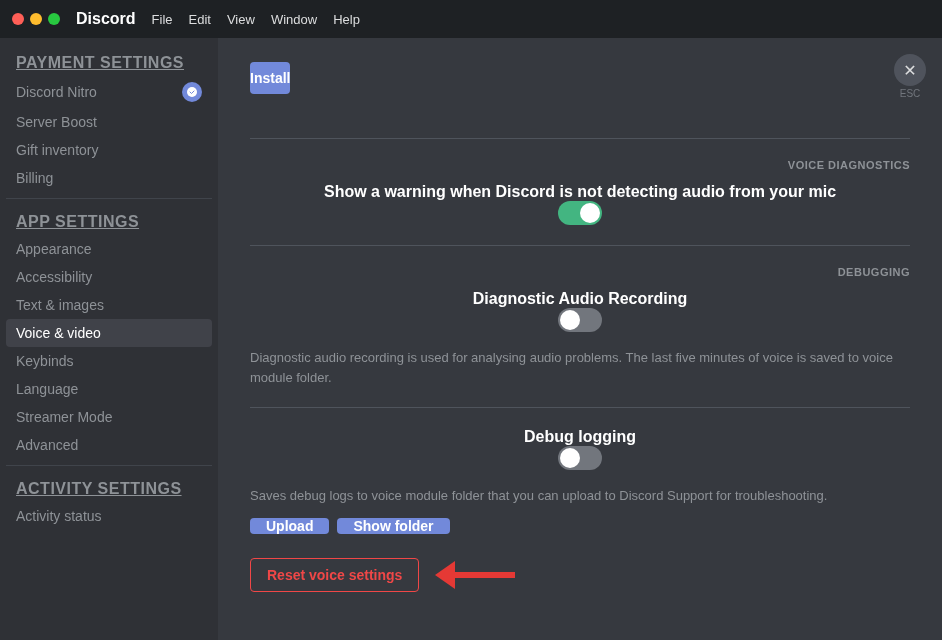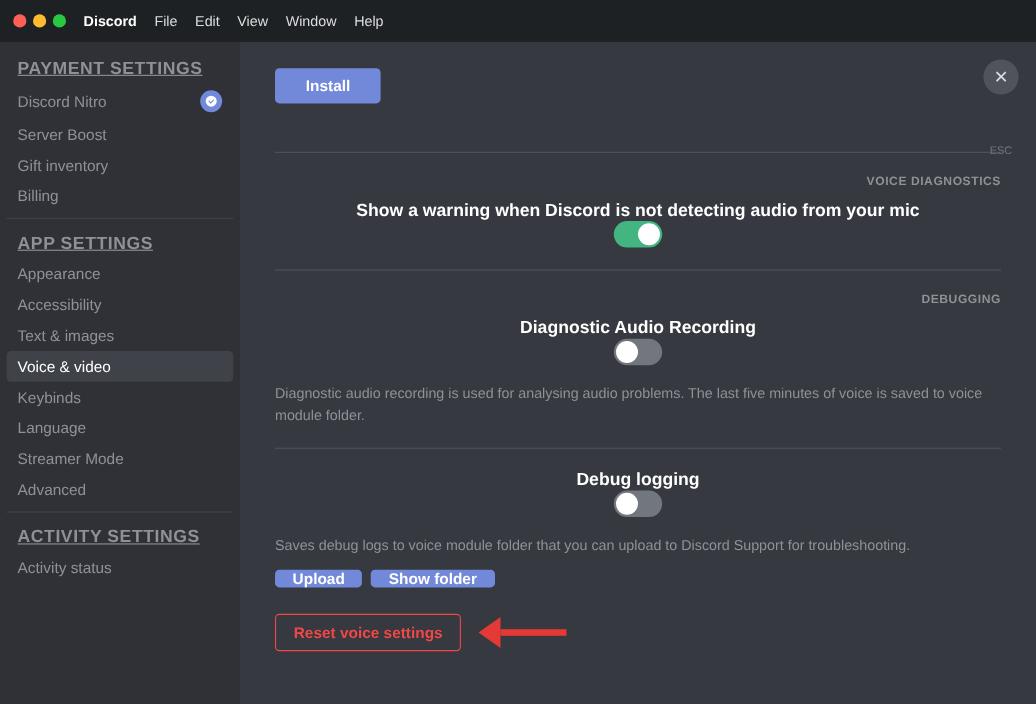--- a/index.html
+++ b/index.html
@@ -38,21 +38,21 @@
     .tl-maximize { background: #28c840; }
     .menu-bar {
       display: flex;
       align-items: center;
       gap: 16px;
       margin-left: 8px;
     }
     .menu-bar-app {
       color: #fff;
       font-weight: 600;
-      font-size: 13px;
+      font-size: 16px;
       text-align: center;
     }
     .menu-bar-item {
       color: #dcddde;
       font-size: 13px;
       cursor: pointer;
     }
 
     
     .main-layout {
@@ -139,30 +139,29 @@
       align-items: center;
       justify-content: center;
       color: #dcddde;
       font-size: 16px;
     }
     .close-esc-label {
       color: #72767d;
       font-size: 10px;
       font-weight: 400;
       text-transform: uppercase;
-      margin-top: 44px;
     }
 
     
     .install-btn {
       background: #7289da;
       color: #fff;
       border: none;
       border-radius: 4px;
-      padding: 8px 28px;
+      padding: 8px 0;
       font-size: 14px;
       font-weight: 600;
       cursor: pointer;
       margin-bottom: 24px;
     }
 
     .section-separator {
       border: none;
       border-top: 1px solid #4f545c;
       margin: 20px 0;

